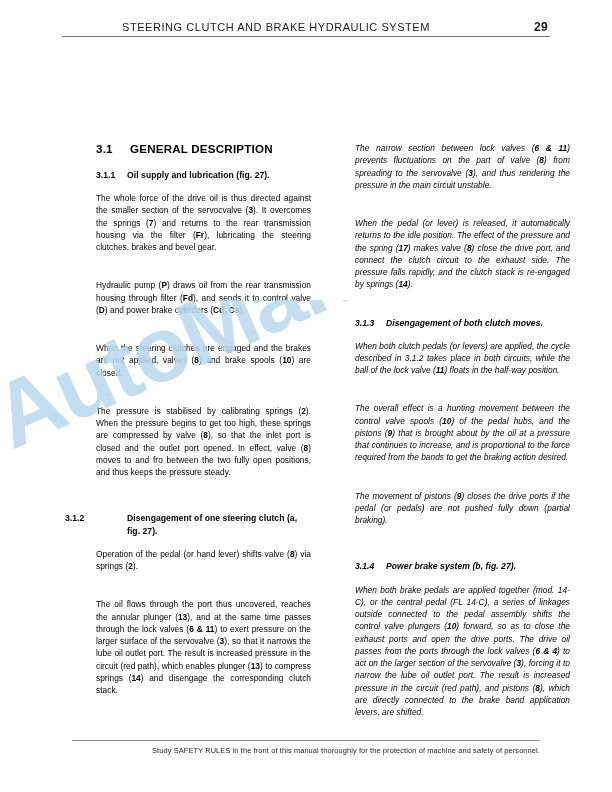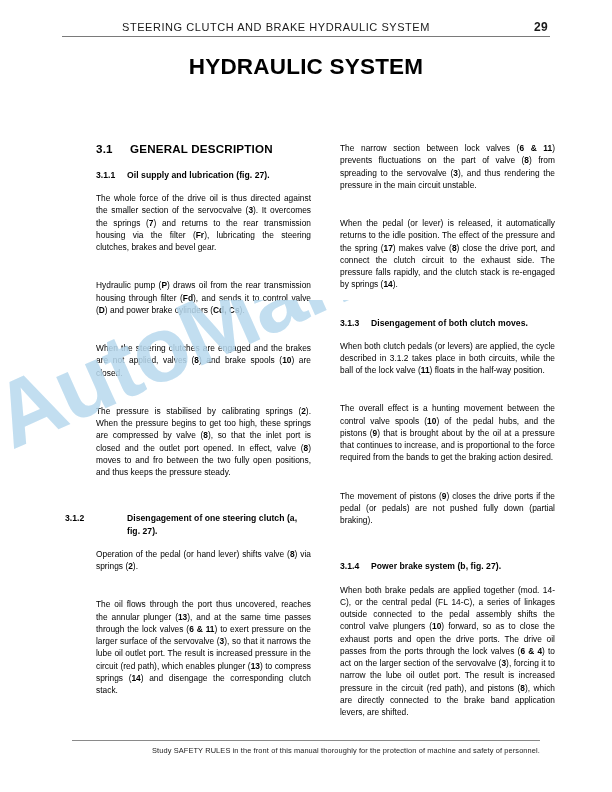--- a/index.html
+++ b/index.html
@@ -93,21 +93,21 @@
     top: 142px;
     width: 612px;
     z-index: 2;
   }
   .col {
     position: absolute;
     top: 0;
     width: 215px;
   }
   .col-left  { left: 96px; }
-  .col-right { left: 340px; }
+  .col-right { left: 355px; font-style: italic; }
 
   h2.sec-h1 {
     font-size: 11.6px;
     font-weight: bold;
     margin: 0 0 14px 0;
     letter-spacing: 0.2px;
   }
   h2.sec-h1 .num { display: inline-block; width: 34px; }
 
   h3.sec-h2 {
@@ -166,21 +166,20 @@
 
   <div id="header">
     <div id="header-row">
       <div id="header-title">STEERING CLUTCH AND BRAKE HYDRAULIC SYSTEM</div>
       <div id="header-pagenum">29</div>
     </div>
     <div id="header-rule"></div>
   </div>
 
   <div id="page-title">
-    <span class="tl2">HYDRAULIC SYSTEM</span>
   </div>
 
   <div id="columns">
 
     <div class="col col-left">
 
       <h2 class="sec-h1">
         <span class="num">3.1</span><span>GENERAL DESCRIPTION</span>
       </h2>
 

